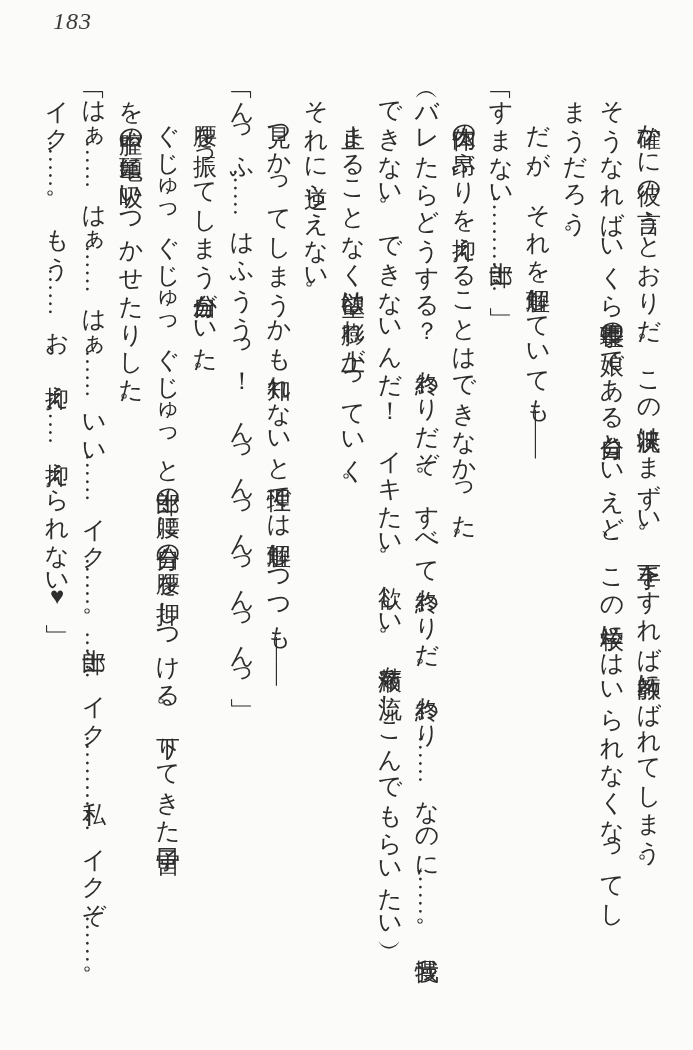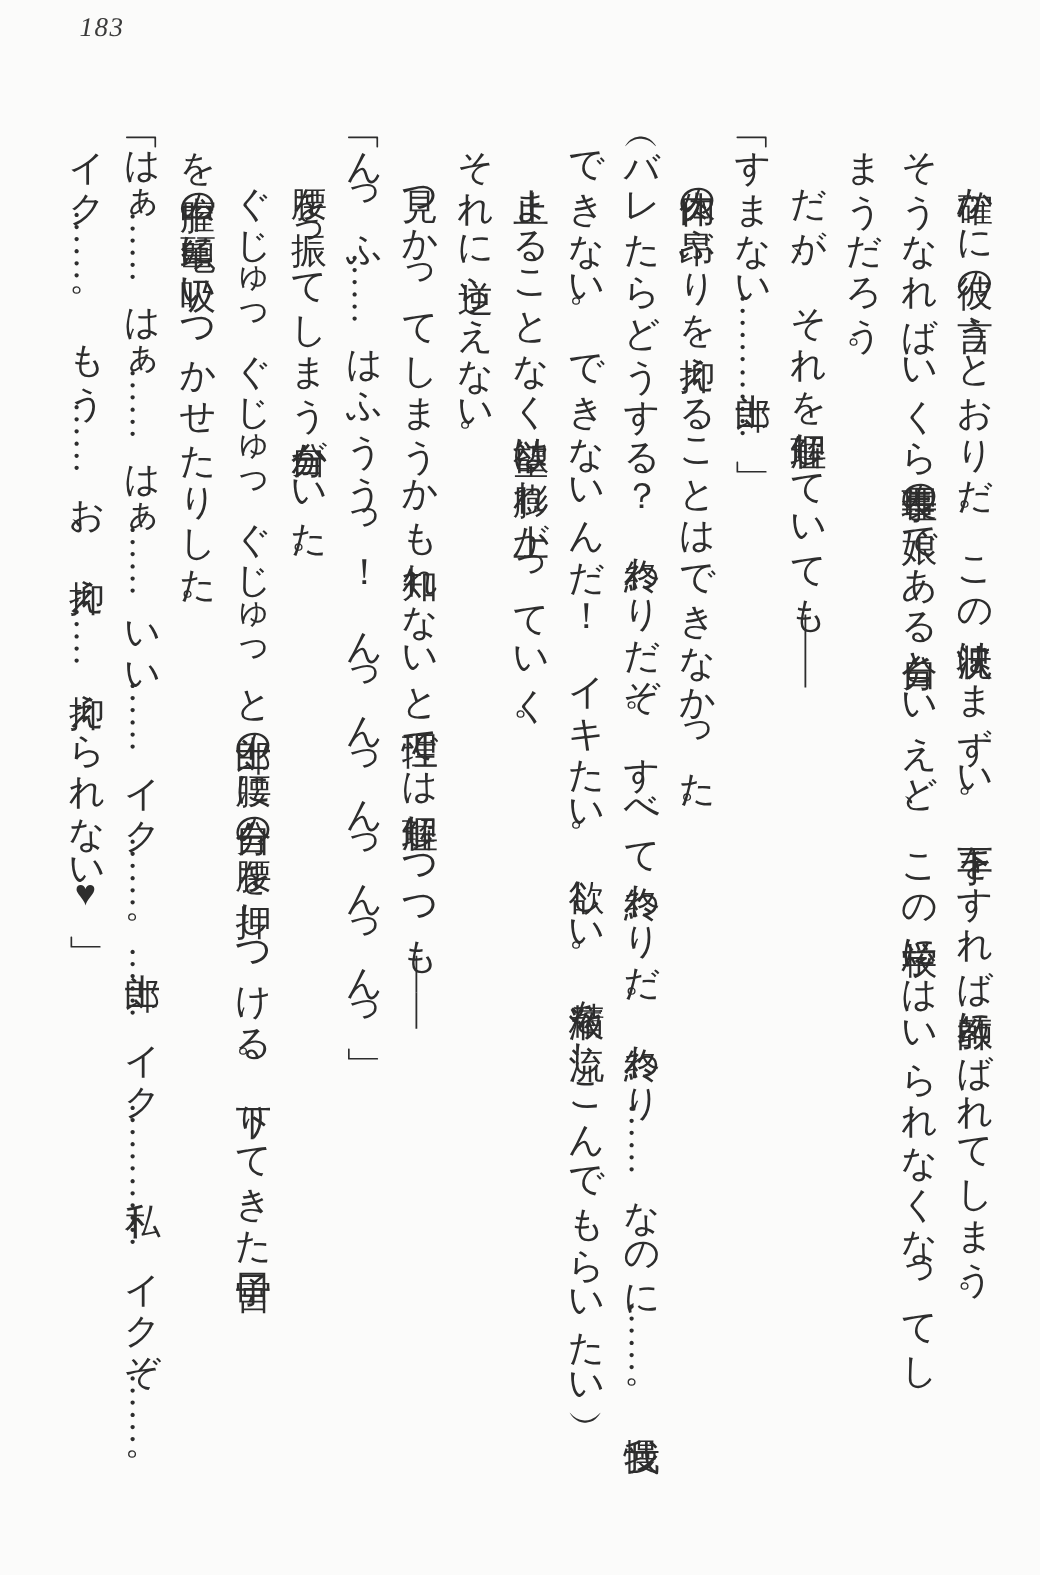--- a/index.html
+++ b/index.html
@@ -16,21 +16,21 @@
   .page {
     position: absolute;
     inset: 0;
   }
   .page-number {
     position: absolute;
     top: 8px;
     left: 53px;
     font-family: "Liberation Serif", "DejaVu Serif", serif;
     font-style: italic;
-    font-size: 18px;
+    font-size: 24px;
     color: #3a3a3a;
     letter-spacing: 1px;
   }
   .text-block {
     position: absolute;
     top: 84px;
     right: 26px;
     width: 650px;
     height: 942px;
     writing-mode: vertical-rl;

